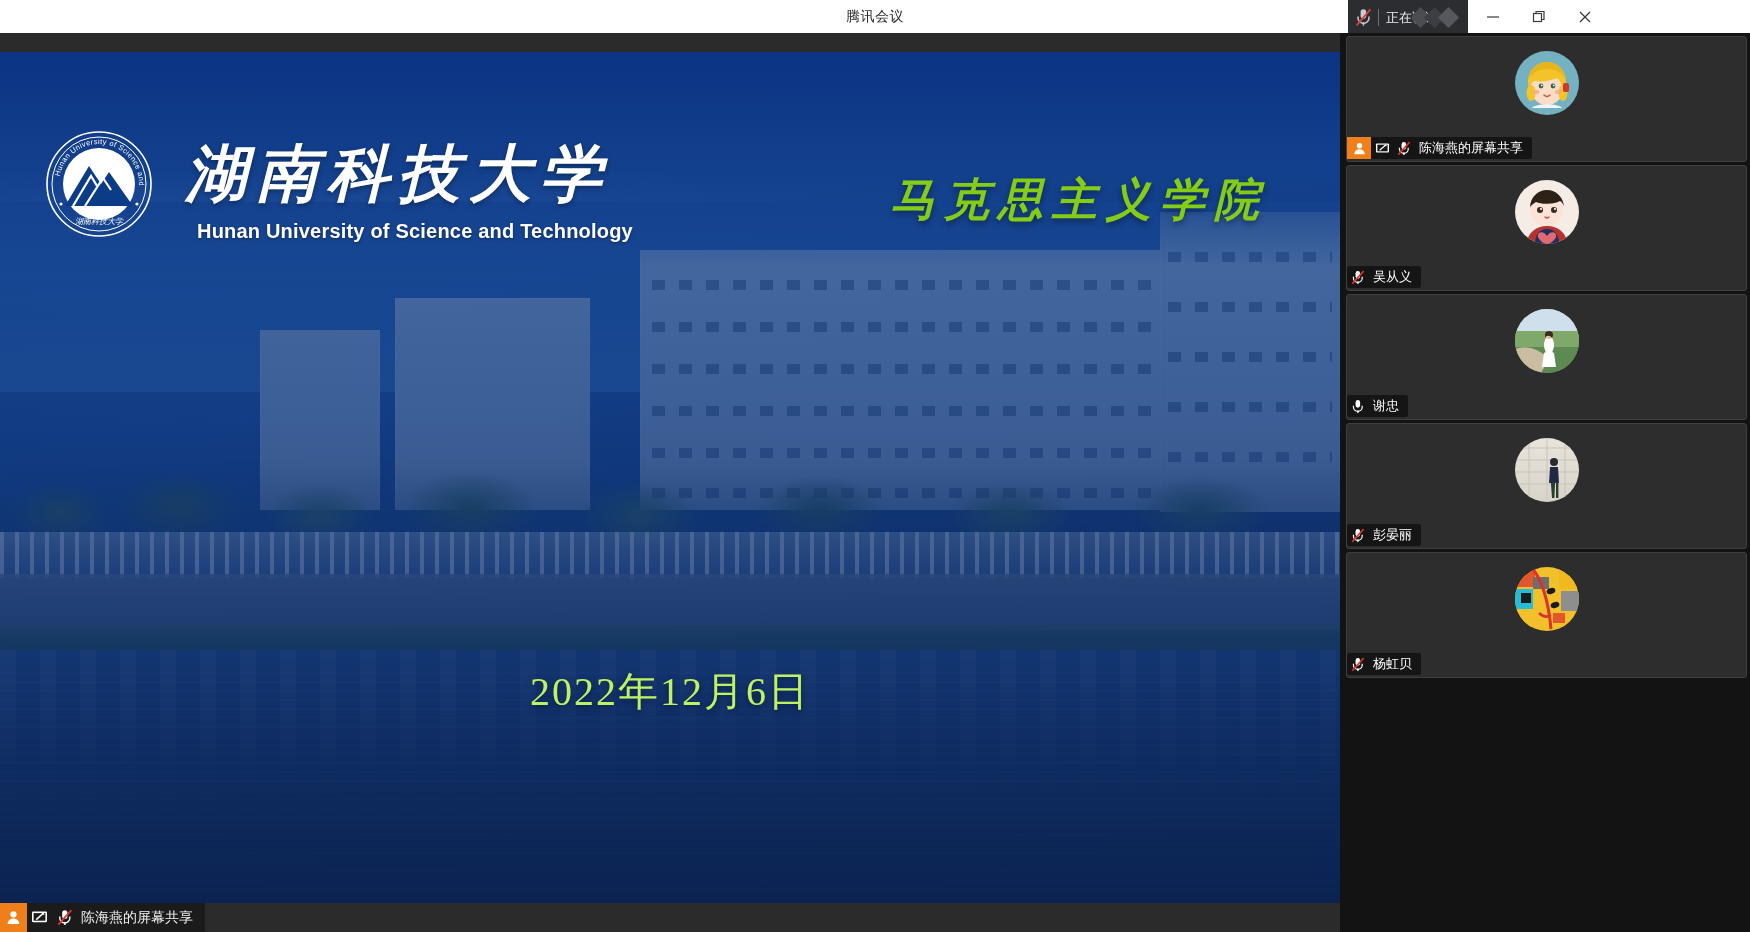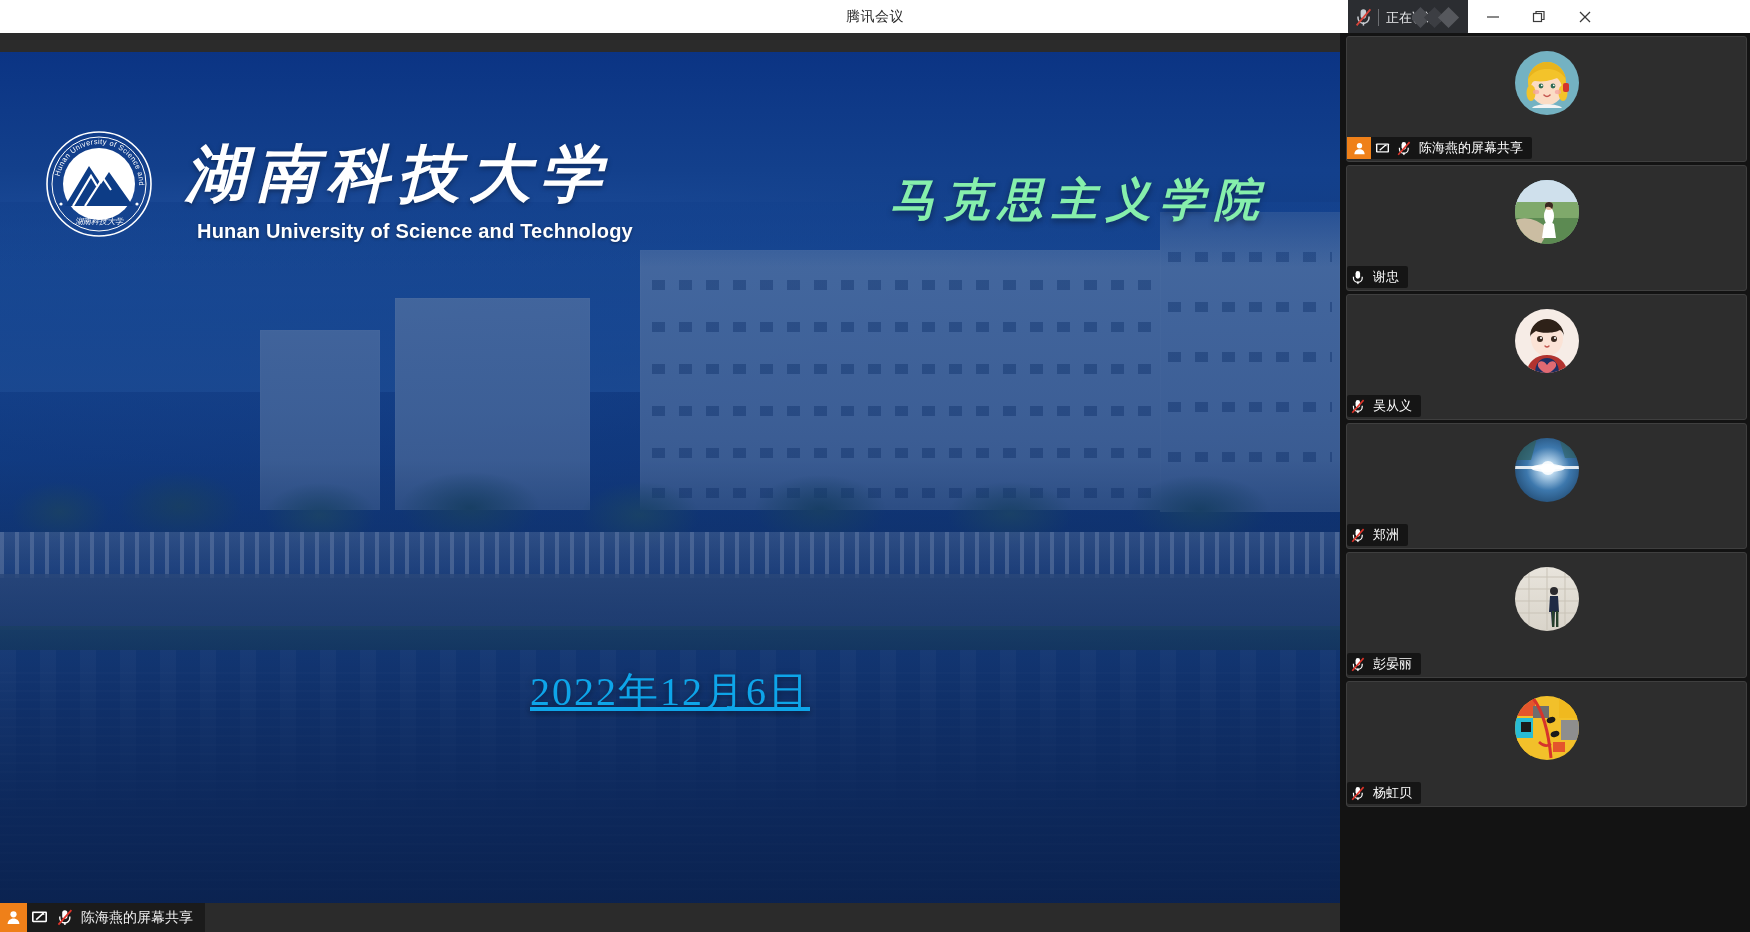--- a/index.html
+++ b/index.html
@@ -185,21 +185,21 @@
     text-shadow:0 2px 5px rgba(0,0,0,.35);
   }
   #logo-en{
     position:absolute; left:152px; top:90px;
     font-size:20px; font-weight:700; color:#ffffff; letter-spacing:.2px;
     white-space:nowrap; text-shadow:0 1px 3px rgba(0,0,0,.4);
   }
   #college-name{
     position:absolute; left:890px; top:118px;
     font-family:"Liberation Serif","DejaVu Serif",serif;
-    font-size:45px; font-weight:700; font-style:italic; color:#86efac;
+    font-size:45px; font-weight:700; font-style:italic; color:#84cc16;
     letter-spacing:9px; white-space:nowrap;
     text-shadow:0 3px 6px rgba(0,0,0,.4);
   }
 
   
   #slide-title{
     position:absolute; left:0; top:318px; width:1340px;
     text-align:center;
     font-family:"Liberation Serif","DejaVu Serif",serif;
     font-size:62px; font-weight:700; color:#ffffff;
@@ -218,23 +218,22 @@
     position:absolute; left:0; top:546px; width:1340px;
     text-align:center;
     font-family:"Liberation Serif","DejaVu Serif",serif;
     font-size:40px; color:#f2f5fa; letter-spacing:4px; white-space:nowrap;
     text-shadow:0 2px 7px rgba(0,0,0,.45);
   }
   #slide-date{
     position:absolute; left:0; top:612px; width:1340px;
     text-align:center;
     font-family:"Liberation Serif","DejaVu Serif",serif;
-    font-size:40px; color:#0ea5e9; letter-spacing:2px; white-space:nowrap;
+    font-size:40px; color:#bef264; letter-spacing:2px; white-space:nowrap;
     text-shadow:0 2px 7px rgba(0,0,0,.45);
-    text-decoration:underline;
   }
 
   
   #share-bar{
     position:absolute; left:0px; top:903px; width:1340px; height:29px;
     background:#2b2b2b; display:flex; align-items:center;
   }
   #share-bar .badge{
     display:flex; align-items:center; height:29px; background:#1b1b1b;
   }
@@ -477,48 +476,20 @@
           </g>
           <line x1="1.4" y1="15.6" x2="14.4" y2="1.2" stroke="#e0342a" stroke-width="1.8"></line>
         </svg>
       </span>
       <span class="nm">陈海燕的屏幕共享</span>
     </div>
   </div>
 
   <div class="tile">
     <div class="avatar">
-      <div class="av-c"></div>
-      <svg width="64" height="64" viewBox="0 0 64 64" style="position:absolute;inset:0">
-        <rect width="64" height="26" fill="#cfe0ec"></rect>
-        <rect y="22" width="64" height="20" fill="#7fa96b"></rect>
-        <rect y="38" width="64" height="26" fill="#5c8a52"></rect>
-        <path d="M0 40 q18 -6 34 10 l-8 14 H0z" fill="#cbbda2"></path>
-        <ellipse cx="34" cy="36" rx="5" ry="9" fill="#ffffff"></ellipse>
-        <path d="M29 44 q5 -4 10 0 l2 14 H27z" fill="#ffffff"></path>
-        <circle cx="34" cy="26" r="4" fill="#e4bda0"></circle>
-        <path d="M30 25c0-4 8-4 8 0 0 3-1 4-1 4-2-3-6-3-7 0z" fill="#3a2a20"></path>
-      </svg>
-    </div>
-    <div class="namebar">
-      <span class="nb-icon">
-        <svg width="14" height="15" viewBox="0 0 16 17">
-          <g fill="#ffffff">
-            <rect x="5.2" y="1.2" width="5.2" height="8.6" rx="2.6"></rect>
-            <path d="M2.8 7.6v1.4a5 5 0 0 0 10 0V7.6" fill="none" stroke="#ffffff" stroke-width="1.4"></path>
-            <rect x="7.2" y="13.0" width="1.4" height="3.0"></rect>
-          </g>
-        </svg>
-      </span>
-      <span class="nm">谢忠</span>
-    </div>
-  </div>
-
-  <div class="tile">
-    <div class="avatar">
       <div class="av-b"></div>
       <svg width="64" height="64" viewBox="0 0 64 64" style="position:absolute;inset:0">
         <ellipse cx="32" cy="30" rx="16" ry="17" fill="#fbe3d6"></ellipse>
         <path d="M15 28c0-11 8-18 17-18s17 7 17 18c0-3-2-6-4-7-5 3-18 4-24 1-3 2-6 4-6 6z" fill="#2e2118"></path>
         <circle cx="25" cy="30" r="3" fill="#3a2a20"></circle>
         <circle cx="39" cy="30" r="3" fill="#3a2a20"></circle>
         <circle cx="26" cy="29" r="1.1" fill="#fff"></circle>
         <circle cx="40" cy="29" r="1.1" fill="#fff"></circle>
         <path d="M30 37q2 2 4 0" stroke="#c4564f" stroke-width="1.4" fill="none" stroke-linecap="round"></path>
         <path d="M12 64c0-11 9-18 20-18s20 7 20 18z" fill="#b2332f"></path>
@@ -536,43 +507,46 @@
           </g>
           <line x1="1.4" y1="15.6" x2="14.4" y2="1.2" stroke="#e0342a" stroke-width="1.8"></line>
         </svg>
       </span>
       <span class="nm">吴从义</span>
     </div>
   </div>
 
   <div class="tile">
     <div class="avatar">
-      <div class="av-d"></div>
+      <div class="av-c"></div>
       <svg width="64" height="64" viewBox="0 0 64 64" style="position:absolute;inset:0">
-        <rect x="0" y="28" width="64" height="3" fill="#ffffff" opacity=".85"></rect>
-        <ellipse cx="33" cy="30" rx="17" ry="4" fill="#ffffff" opacity=".9"></ellipse>
-        <ellipse cx="33" cy="30" rx="7" ry="7" fill="#ffffff" opacity=".85"></ellipse>
-        <path d="M0 0h22l-6 22H0z" fill="#2f5d4a" opacity=".55"></path>
-        <path d="M64 0H44l6 20h14z" fill="#2f5d4a" opacity=".45"></path>
+        <rect width="64" height="26" fill="#cfe0ec"></rect>
+        <rect y="22" width="64" height="20" fill="#7fa96b"></rect>
+        <rect y="38" width="64" height="26" fill="#5c8a52"></rect>
+        <path d="M0 40 q18 -6 34 10 l-8 14 H0z" fill="#cbbda2"></path>
+        <ellipse cx="34" cy="36" rx="5" ry="9" fill="#ffffff"></ellipse>
+        <path d="M29 44 q5 -4 10 0 l2 14 H27z" fill="#ffffff"></path>
+        <circle cx="34" cy="26" r="4" fill="#e4bda0"></circle>
+        <path d="M30 25c0-4 8-4 8 0 0 3-1 4-1 4-2-3-6-3-7 0z" fill="#3a2a20"></path>
       </svg>
     </div>
     <div class="namebar">
       <span class="nb-icon">
         <svg width="14" height="15" viewBox="0 0 16 17">
           <g fill="#ffffff">
             <rect x="5.2" y="1.2" width="5.2" height="8.6" rx="2.6"></rect>
             <path d="M2.8 7.6v1.4a5 5 0 0 0 10 0V7.6" fill="none" stroke="#ffffff" stroke-width="1.4"></path>
             <rect x="7.2" y="13.0" width="1.4" height="3.0"></rect>
           </g>
-          <line x1="1.4" y1="15.6" x2="14.4" y2="1.2" stroke="#e0342a" stroke-width="1.8"></line>
         </svg>
       </span>
-      <span class="nm">郑洲</span>
-    </div>
-  </div>
+      <span class="nm">谢忠</span>
+    </div>
+  </div>
+
 
   <div class="tile">
     <div class="avatar">
       <div class="av-e"></div>
       <svg width="64" height="64" viewBox="0 0 64 64" style="position:absolute;inset:0">
         <g stroke="#c9c3b7" stroke-width="1">
           <line x1="0" y1="10" x2="64" y2="10"></line>
             <line x1="0" y1="22" x2="64" y2="22"></line>
           <line x1="0" y1="34" x2="64" y2="34"></line>
             <line x1="0" y1="46" x2="64" y2="46"></line>

